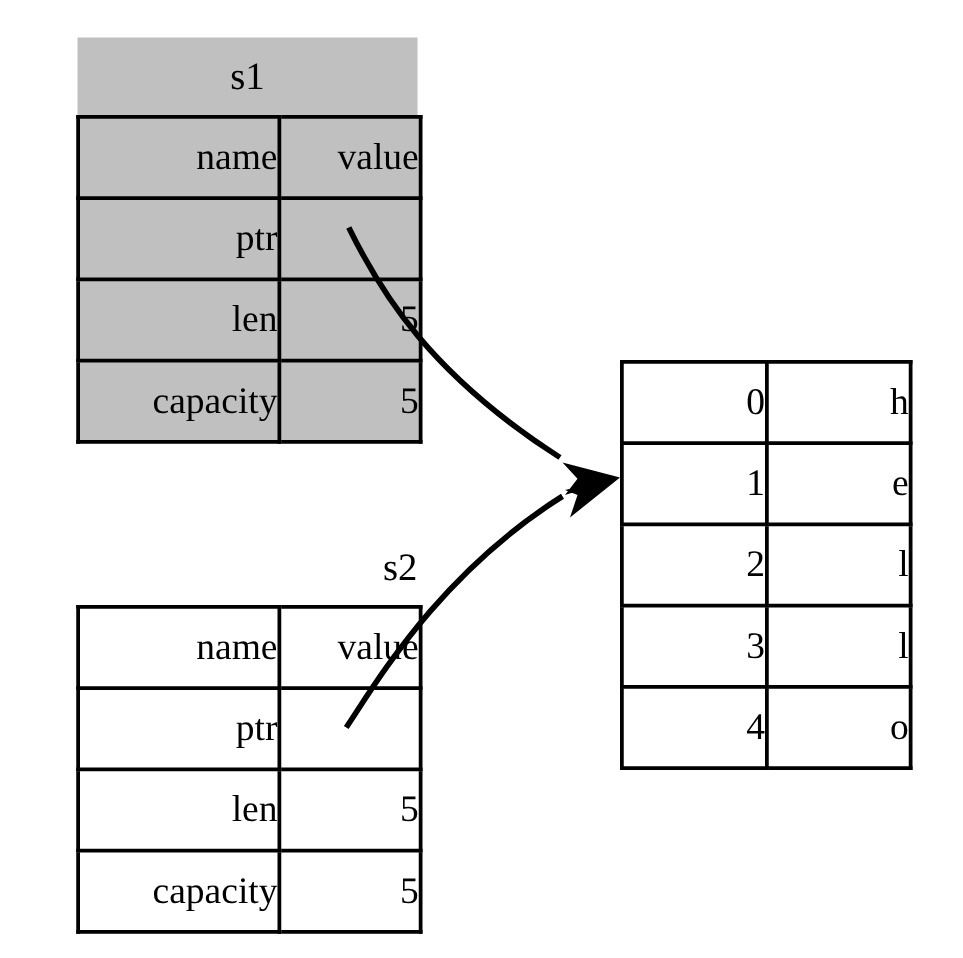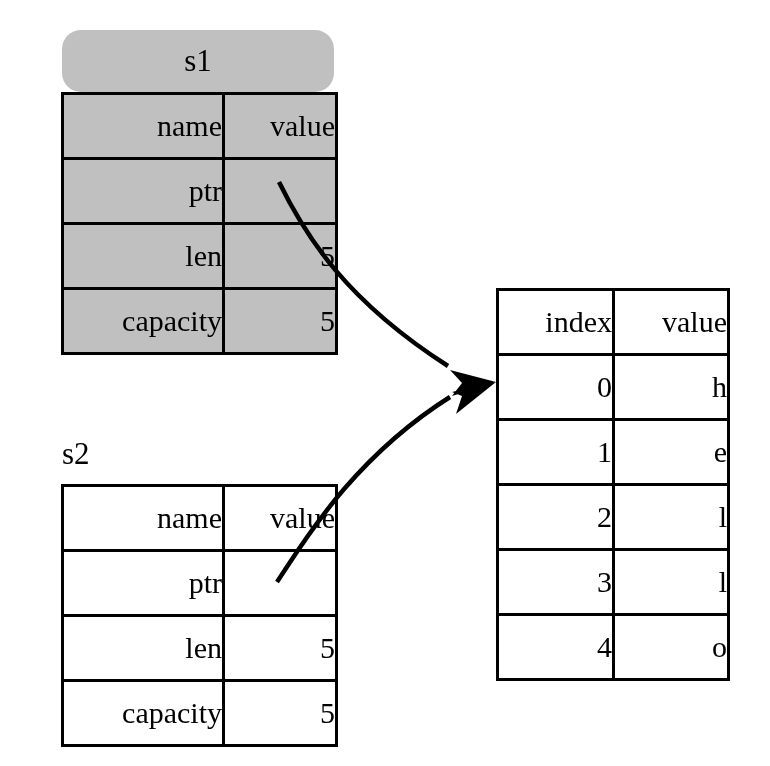--- a/index.html
+++ b/index.html
@@ -43,21 +43,20 @@
     position: absolute;
     left: 62px;
     top: 30px;
     width: 272px;
     height: 62px;
     background: #c0c0c0;
     font-size: 31px;
     line-height: 62px;
     text-align: center;
     color: #000;
-    border-radius: 19px;
   }
   #s1-table {
     left: 61px;
     top: 92px;
     width: 274px;
   }
   #s1-table td {
     background: #c0c0c0;
     height: 62px;
   }
@@ -65,21 +64,21 @@
   
   #s2-title {
     position: absolute;
     left: 62px;
     top: 424px;
     width: 272px;
     height: 60px;
     background: #ffffff;
     font-size: 31px;
     line-height: 60px;
-    text-align: left;
+    text-align: right;
     color: #000;
   }
   #s2-table {
     left: 61px;
     top: 484px;
     width: 274px;
   }
   #s2-table td {
     background: #ffffff;
     height: 62px;
@@ -169,24 +168,20 @@
     </tbody>
   </table>
 
   <table class="struct" id="heap-table">
     <colgroup>
         <col class="col-index">
         <col class="col-hvalue">
       </colgroup>
     <tbody>
       <tr>
-        <td>index</td>
-        <td>value</td>
-      </tr>
-      <tr>
         <td>0</td>
         <td>h</td>
       </tr>
       <tr>
         <td>1</td>
         <td>e</td>
       </tr>
       <tr>
         <td>2</td>
         <td>l</td>

